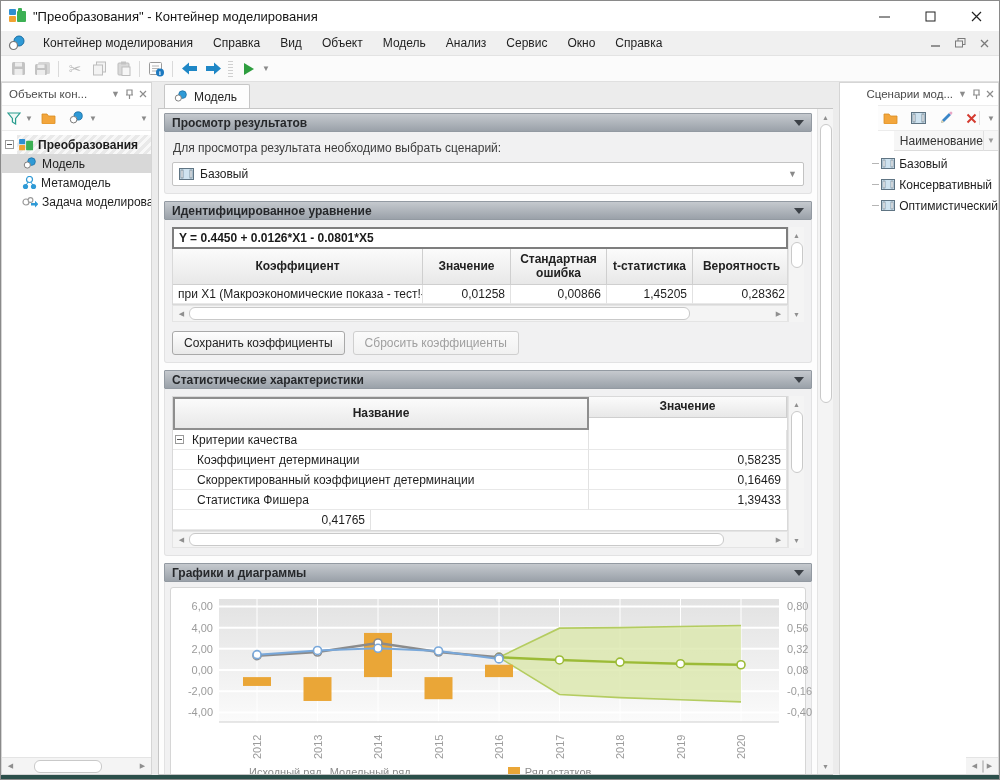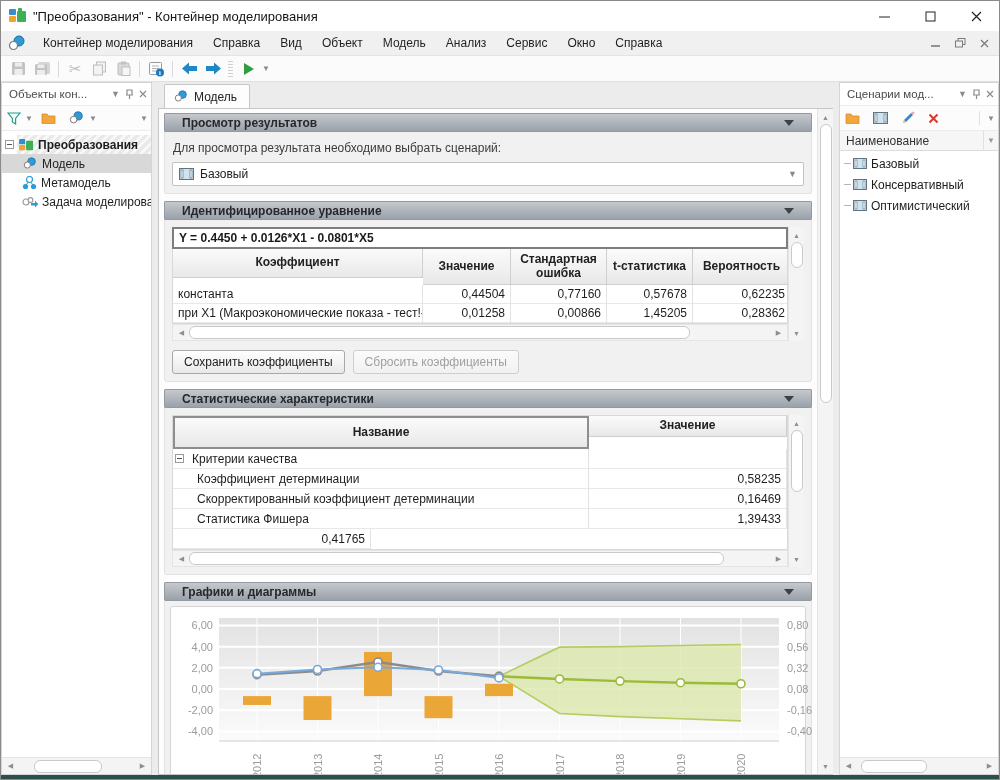--- a/index.html
+++ b/index.html
@@ -26,21 +26,21 @@
   .tb-btn { width:24px; height:22px; display:flex; align-items:center; justify-content:center; }
   .tb-sep { width:1px; height:16px; background:#dadada; margin:0 4px; }
   .tb-grip { width:5px; height:16px; margin:0 3px;
              background:repeating-linear-gradient(#d0d0d0 0 1px, transparent 1px 3px); }
   .dd-small { font-size:8px; color:#8a8a8a; margin-left:2px; }
   
   .bodyrow { flex:1; display:flex; min-height:0; background:#a16207; }
   .splitter { width:6px; background:#ececec; }
   .side-panel { background:#ffffff; border:1px solid #d5d5d5; display:flex; flex-direction:column; min-height:0; }
   .left-panel { width:151px; flex:0 0 151px; }
-  .right-panel { width:160px; flex:0 0 160px; }
+  .right-panel { width:160px; flex:0 0 160px;align-items:flex-end; }
   .panel-header { height:22px; flex:0 0 22px; display:flex; align-items:center; font-size:11.5px; color:#4a4a4a;
                   padding:0 4px 0 7px; background:#fff; }
   .panel-header .ph-title { flex:1; white-space:nowrap; overflow:hidden; }
   .ph-ico { color:#8c8c8c; font-size:9px; margin-left:5px; display:flex; align-items:center; }
   .panel-toolbar { height:26px; flex:0 0 26px; display:flex; align-items:center; background:#fcfcfc;
                    border-top:1px solid #ececec; border-bottom:1px solid #ececec; padding:0 3px; }
   .pt-btn { height:20px; display:flex; align-items:center; justify-content:center; padding:0 2px; }
   .panel-body { flex:1; min-height:0; overflow:hidden; }
   
   .tree { padding-top:4px; font-size:12px; color:#1d1d1d; }
@@ -74,21 +74,21 @@
   .vscroll .track { flex:1; width:12px; position:relative; }
   .vscroll .thumb { position:absolute; left:0; width:12px; background:#fff; border:1px solid #c9c9c9; border-radius:6px; }
   
   .main { flex:1; display:flex; flex-direction:column; min-width:0; min-height:0; }
   .tabstrip { height:26px; flex:0 0 26px; display:flex; align-items:flex-end; padding-left:6px; background:#ececec; }
   .tab { height:24px; background:#fdfdfd; border:1px solid #c6c6c6; border-bottom:none; border-radius:2px 2px 0 0;
          display:flex; align-items:center; padding:0 12px 0 8px; font-size:12px; color:#222; gap:5px; }
   .mainrow { flex:1; display:flex; min-height:0; background:#fdfdfd; border:1px solid #c6c6c6; border-right:none; }
   .content { flex:1; min-width:0; padding:4px 5px; overflow:hidden; background:#fdfdfd; }
   .section { margin-bottom:7px; }
-  .section-header { height:19px; display:flex; align-items:center; padding:0 17px;
+  .section-header { height:19px; display:flex; align-items:center; padding:0 7px;
                     background:linear-gradient(#c5c9ce,#9aa1a9); border:1px solid #939aa2; border-radius:1px;
                     font-size:12px; font-weight:bold; color:#26282b; }
   .section-header .sh-title { flex:1; }
   .collapse-arrow { width:0; height:0; border-left:5px solid transparent; border-right:5px solid transparent;
                     border-top:6px solid #3c4147; }
   .section-panel { background:#f1f1f2; border:1px solid #e2e2e3; border-top:none; border-radius:0 0 3px 3px; padding:7px 7px; }
   .hint { font-size:12px; color:#3c3c3c; margin:2px 0 7px 1px; }
   .combo { height:24px; background:#fff; border:1px solid #c3c3c3; border-radius:2px; display:flex; align-items:center;
            padding:0 6px; font-size:12px; color:#222; }
   .combo .cval { flex:1; margin-left:6px; }
@@ -393,32 +393,25 @@
             <div class="section-header">
               <span class="sh-title">Идентифицированное уравнение</span>
               <span class="collapse-arrow"></span>
             </div>
             <div class="section-panel">
               <div class="tablewrap">
                 <div style="flex:1;min-width:0;">
                   <div class="formula-box">Y = 0.4450 + 0.0126*X1 - 0.0801*X5</div>
                   <div class="gridtable" id="coef-table">
                       <div class="trow thead">
-                        <div class="tcell" style="width: 250px; height: 29px;">Коэффициент</div>
+                        <div class="tcell" style="width: 250px; height: 36px;">Коэффициент</div>
                         <div class="tcell" style="width: 88px; height: 36px;">Значение</div>
                         <div class="tcell" style="width: 96px; height: 36px;">Стандартная ошибка</div>
                         <div class="tcell" style="width: 86px; height: 36px;">t-статистика</div>
                         <div class="tcell" style="width: 98px; height: 36px;">Вероятность</div>
-                      </div>
-                      <div class="trow tdata">
-                        <div class="tcell" style="width: 250px;">константа</div>
-                        <div class="tcell num" style="width: 88px;">0,44504</div>
-                        <div class="tcell num" style="width: 96px;">0,77160</div>
-                        <div class="tcell num" style="width: 86px;">0,57678</div>
-                        <div class="tcell num" style="width: 98px;">0,62235</div>
                       </div>
                       <div class="trow tdata">
                         <div class="tcell" style="width: 250px;">при X1 (Макроэкономические показа - тест!-</div>
                         <div class="tcell num" style="width: 88px;">0,01258</div>
                         <div class="tcell num" style="width: 96px;">0,00866</div>
                         <div class="tcell num" style="width: 86px;">1,45205</div>
                         <div class="tcell num" style="width: 98px;">0,28362</div>
                       </div>
                     </div>
                   <div class="hscroll" style="border:1px solid #e4e4e4;">

